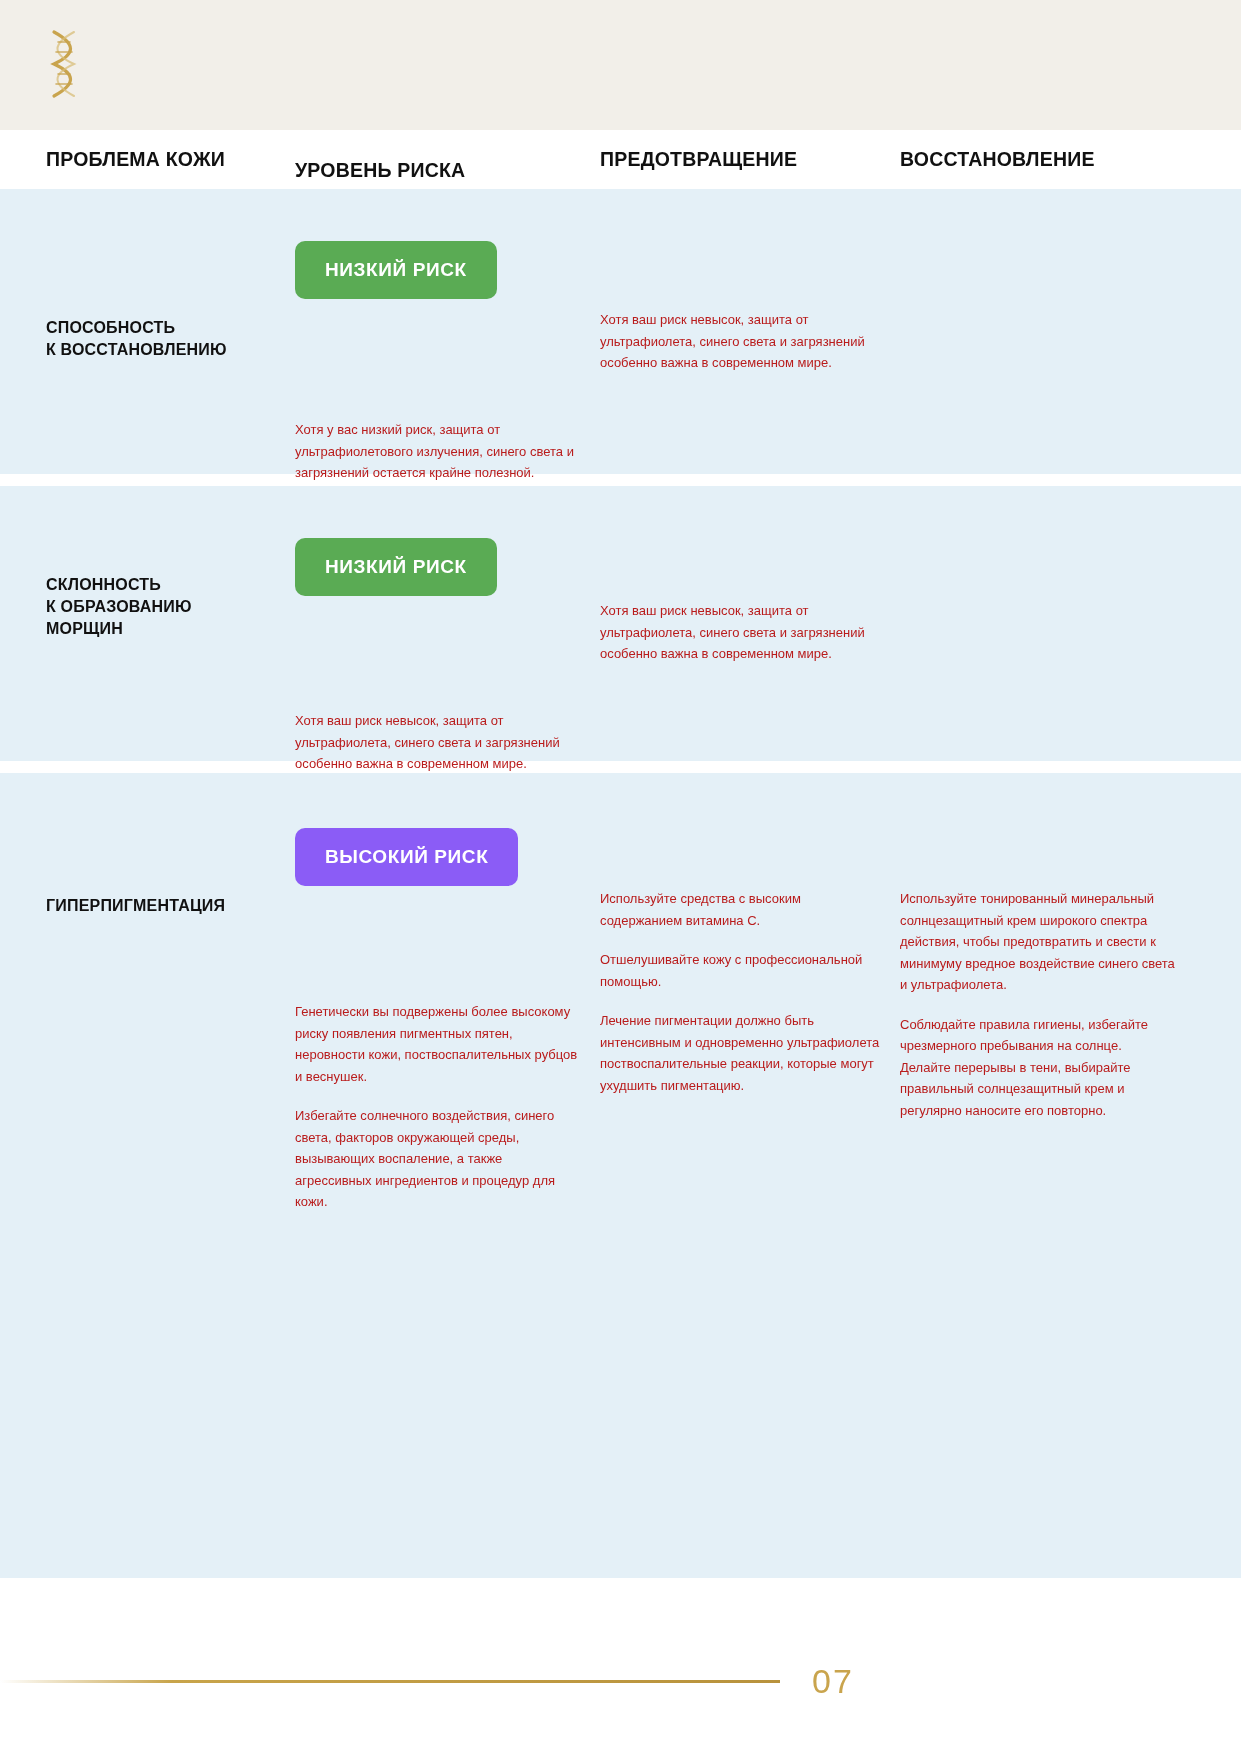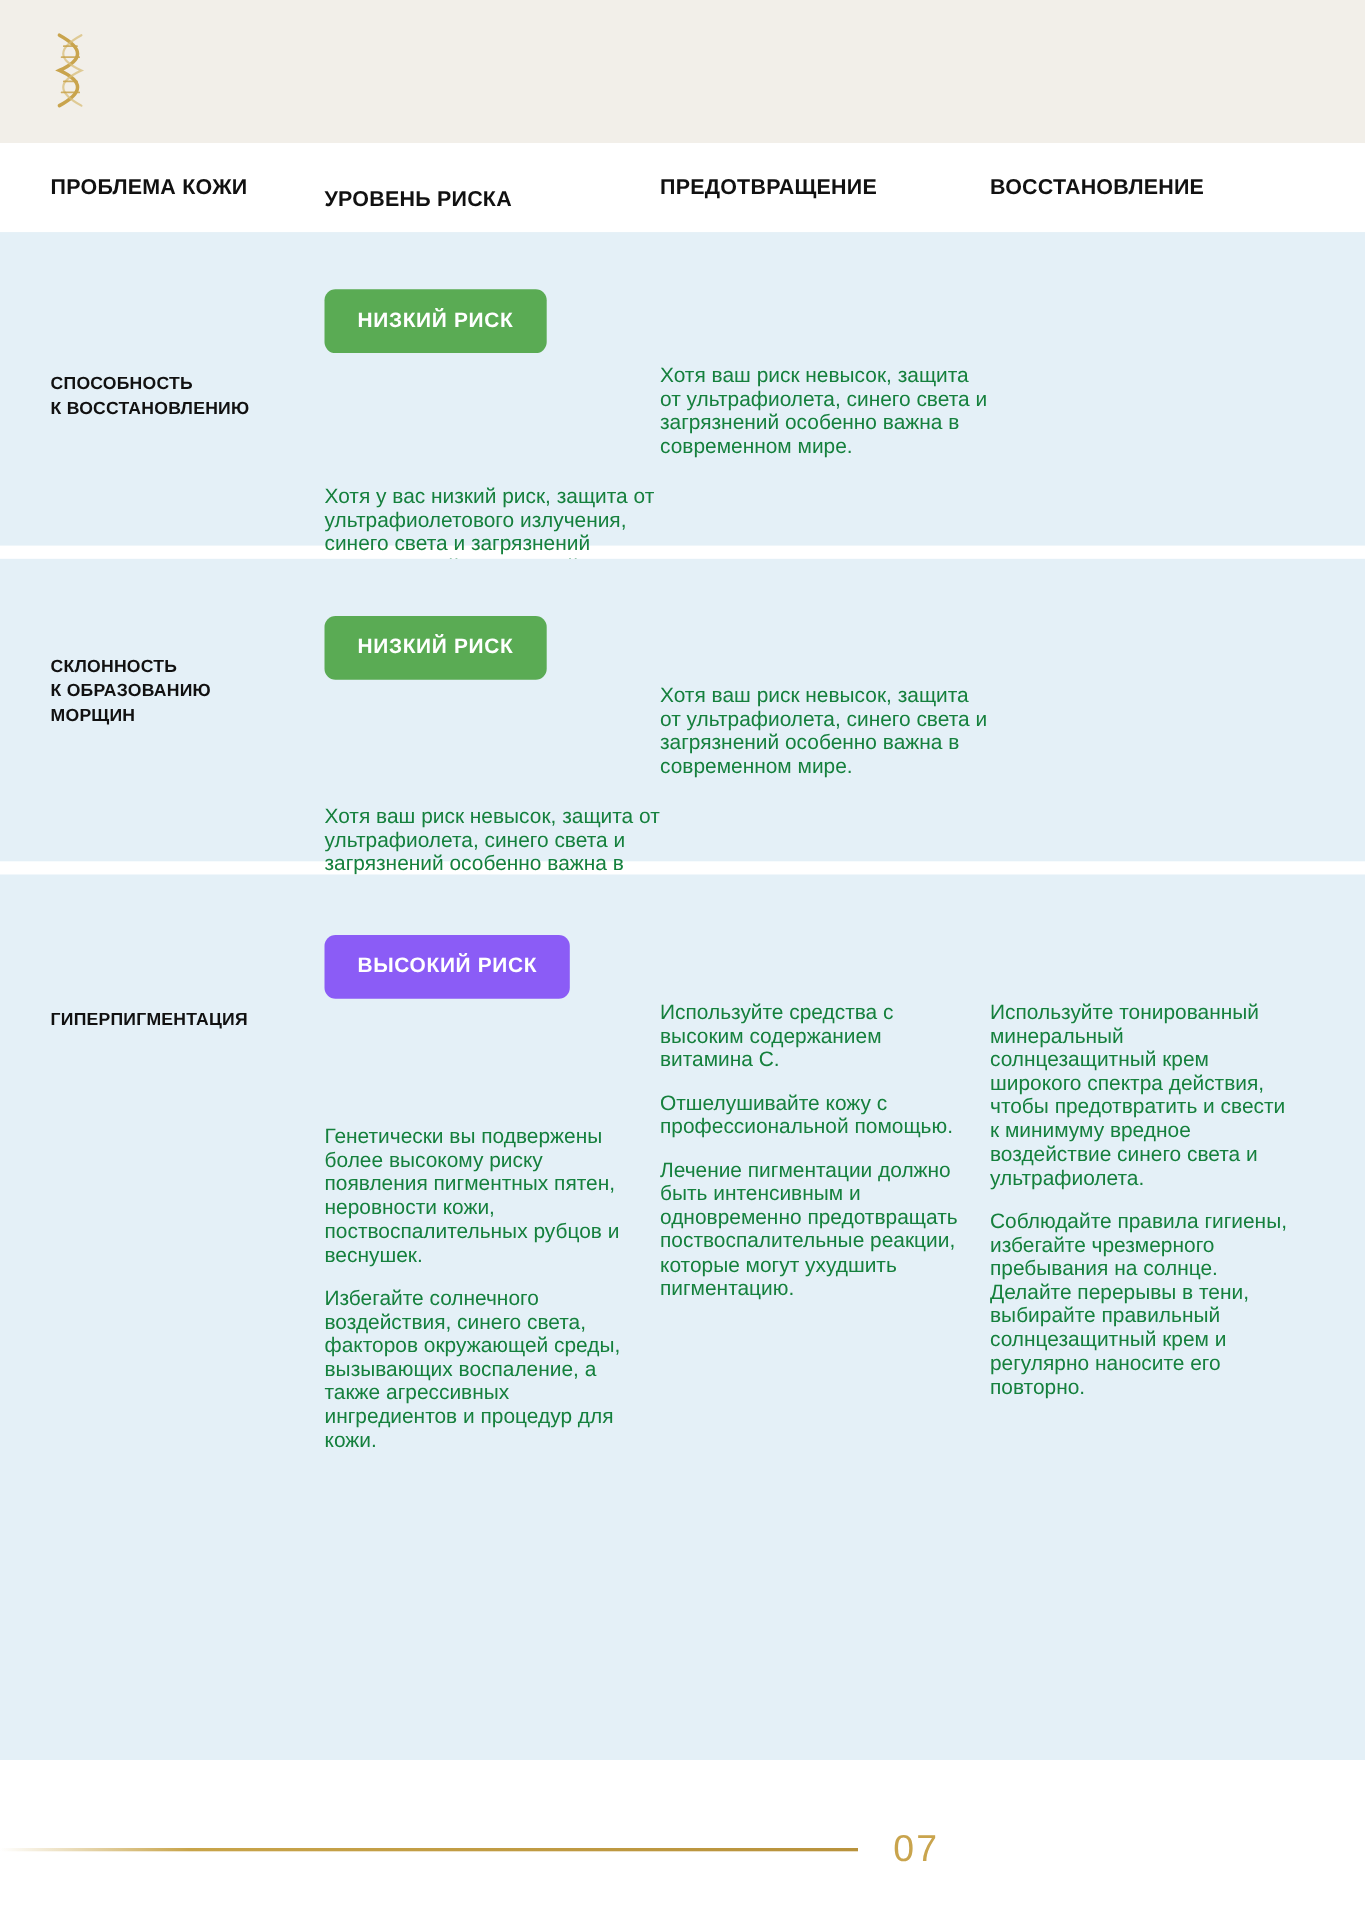--- a/index.html
+++ b/index.html
@@ -25,21 +25,21 @@
   .logo {
     position: absolute;
     left: 36px;
     top: 28px;
     width: 60px;
     height: 72px;
   }
 
   
   .col-head {
-    height: 81px;
+    height: 59px;
     display: flex;
     align-items: center;
     background: #ffffff;
     padding: 0 0 0 0;
   }
   .col-head .ch {
     font-weight: bold;
     font-size: 19.5px;
     letter-spacing: 0.2px;
     color: #111111;
@@ -80,23 +80,23 @@
     font-size: 19px;
     letter-spacing: 0.6px;
     padding: 18px 30px;
     border-radius: 10px;
     white-space: nowrap;
   }
   .badge.low  { background: #5aab54; }
   .badge.high { background: #8b5cf6; }
 
   .body-text {
-    font-size: 19px;
+    font-size: 13px;
     line-height: 21.5px;
-    color: #15803d;
+    color: #b91c1c;
   }
   .body-text p { margin: 0 0 18px 0; }
   .body-text p:last-child { margin-bottom: 0; }
 
   
   .row-a { height: 285px; }
   .row-a .badge-wrap { padding-top: 30px; }
   .row-a .row-title   { padding-top: 128px; }
   .row-a .body-text   { padding-top: 120px; }
 
@@ -215,21 +215,21 @@
     </div>
     <div class="body-text">
       <p>Генетически вы подвержены более высокому риску появления пигментных пятен, неровности кожи, поствоспалительных рубцов и веснушек.</p>
       <p>Избегайте солнечного воздействия, синего света, факторов окружающей среды, вызывающих воспаление, а также агрессивных ингредиентов и процедур для кожи.</p>
     </div>
   </div>
   <div class="cell c3">
     <div class="body-text">
       <p>Используйте средства с высоким содержанием витамина C.</p>
       <p>Отшелушивайте кожу с профессиональной помощью.</p>
-      <p>Лечение пигментации должно быть интенсивным и одновременно предотвращать поствоспалительные реакции, которые могут ухудшить пигментацию.</p>
+      <p>Лечение пигментации должно быть интенсивным и одновременно ультрафиолета поствоспалительные реакции, которые могут ухудшить пигментацию.</p>
     </div>
   </div>
   <div class="cell c4">
     <div class="body-text">
       <p>Используйте тонированный минеральный солнцезащитный крем широкого спектра действия, чтобы предотвратить и свести к минимуму вредное воздействие синего света и ультрафиолета.</p>
       <p>Соблюдайте правила гигиены, избегайте чрезмерного пребывания на солнце. Делайте перерывы в тени, выбирайте правильный солнцезащитный крем и регулярно наносите его повторно.</p>
     </div>
   </div>
 </div>
 

